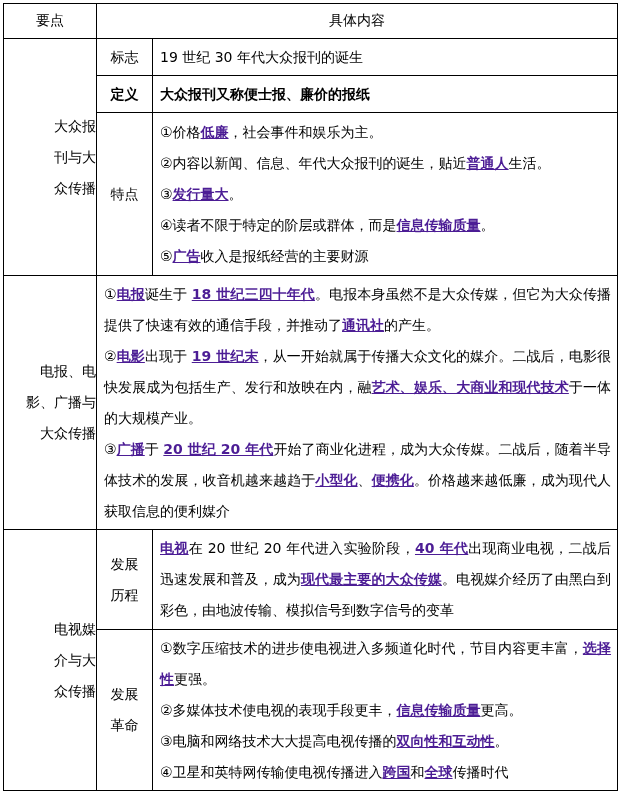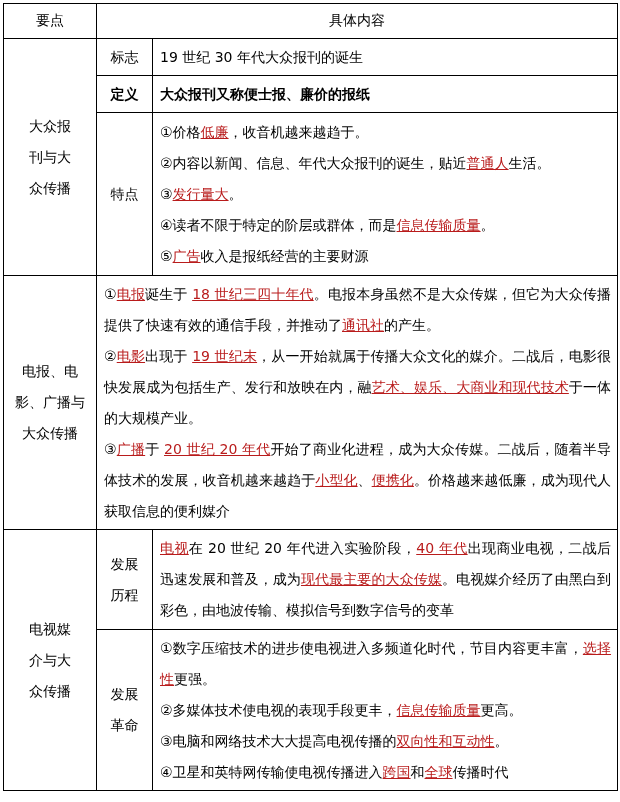--- a/index.html
+++ b/index.html
@@ -4,25 +4,25 @@
 <style>
   html, body { margin: 0; padding: 0; background: #ffffff; }
   body { width: 620px; height: 802px; position: relative; overflow: hidden;
          font-family: "DejaVu Sans", "Liberation Sans", sans-serif; color: #000; }
   table.main { position: absolute; left: 3px; top: 3px; border-collapse: collapse;
                width: 615px; table-layout: fixed; font-size: 14px; }
   table.main td { border: 1px solid #000; padding: 0; vertical-align: middle; }
   .col1 { width: 93px; }
   .col2 { width: 56px; }
   .hdr { height: 35px; text-align: center; }
-  .topic { text-align: center; line-height: 31px; }
+  .topic { text-align: right; line-height: 31px; }
   .label { text-align: center; line-height: 31px; }
   .content { padding: 0 6px 0 7px !important; line-height: 31px; text-align: justify; }
   .line { display: block; }
-  a.lnk { color: #b91c1c; text-decoration: underline; cursor: pointer; }
+  a.lnk { color: #4c1d95; text-decoration: underline; cursor: pointer; font-weight: bold; }
   .r-biaozhi { height: 37px; }
   .r-dingyi { height: 37px; font-weight: bold; }
   .r-tedian { height: 163px; }
   .r-sec2 { height: 254px; }
   .r-licheng { height: 100px; }
   .r-geming { height: 161px; }
 </style>
 </head>
 <body>
 
@@ -47,21 +47,21 @@
     <td class="label">标志</td>
     <td class="content">19 世纪 30 年代大众报刊的诞生</td>
   </tr>
   <tr class="r-dingyi">
     <td class="label">定义</td>
     <td class="content">大众报刊又称便士报、廉价的报纸</td>
   </tr>
   <tr class="r-tedian">
     <td class="label">特点</td>
     <td class="content">
-      <span class="line"><span>①价格</span><a class="lnk">低廉</a><span>，收音机越来越趋于。</span></span>
+      <span class="line"><span>①价格</span><a class="lnk">低廉</a><span>，社会事件和娱乐为主。</span></span>
       <span class="line"><span>②内容以新闻、信息、年代大众报刊的诞生，贴近</span><a class="lnk">普通人</a><span>生活。</span></span>
       <span class="line"><span>③</span><a class="lnk">发行量大</a><span>。</span></span>
       <span class="line"><span>④读者不限于特定的阶层或群体，而是</span><a class="lnk">信息传输质量</a><span>。</span></span>
       <span class="line"><span>⑤</span><a class="lnk">广告</a><span>收入是报纸经营的主要财源</span></span>
     </td>
   </tr>
 
   <tr class="r-sec2">
     <td class="topic">
       <span class="line">电报、电</span>

